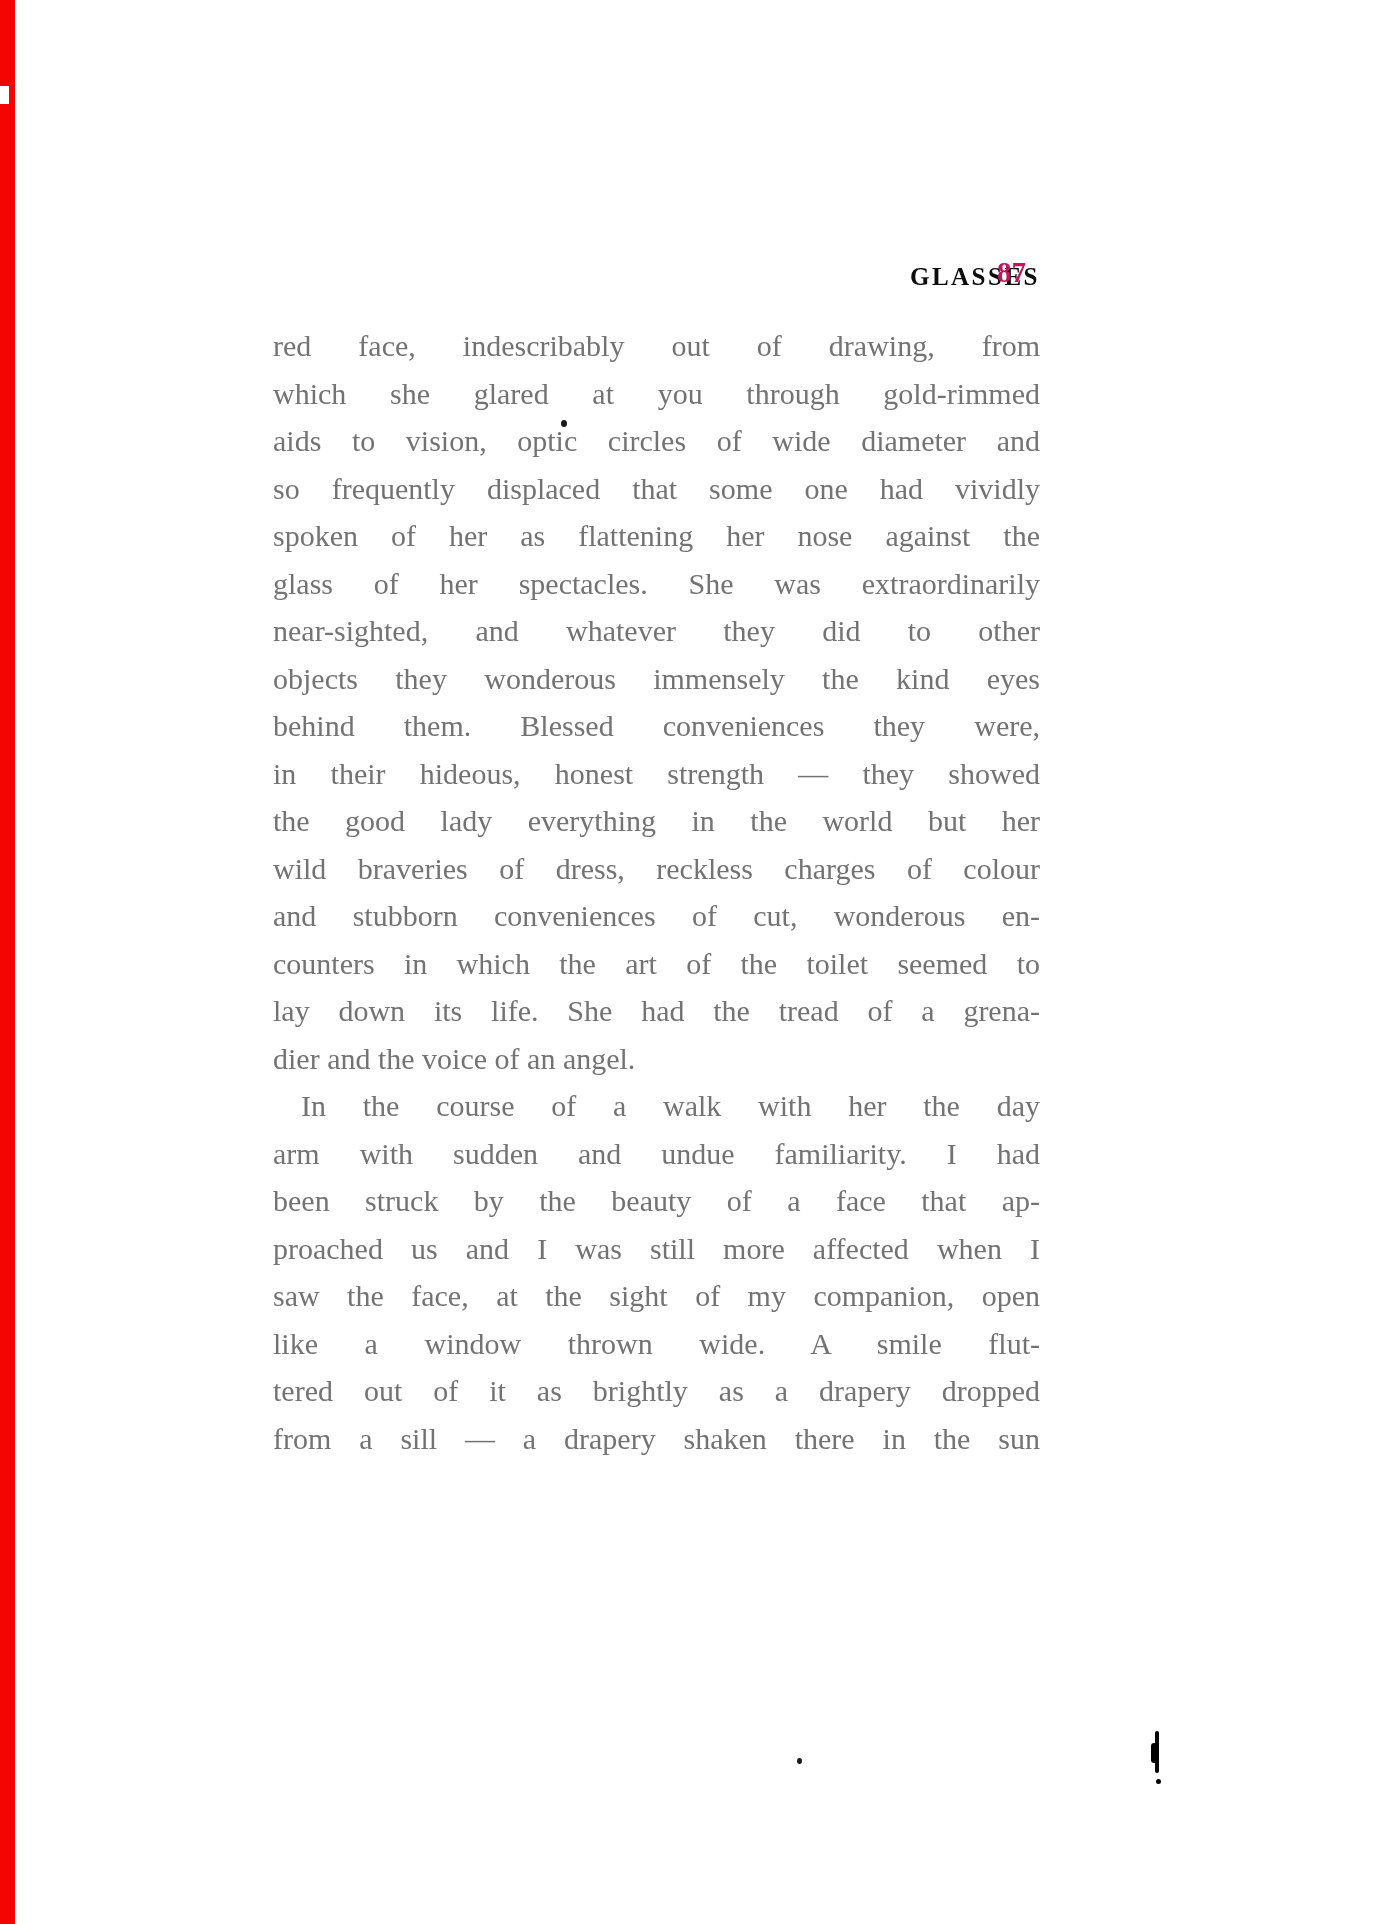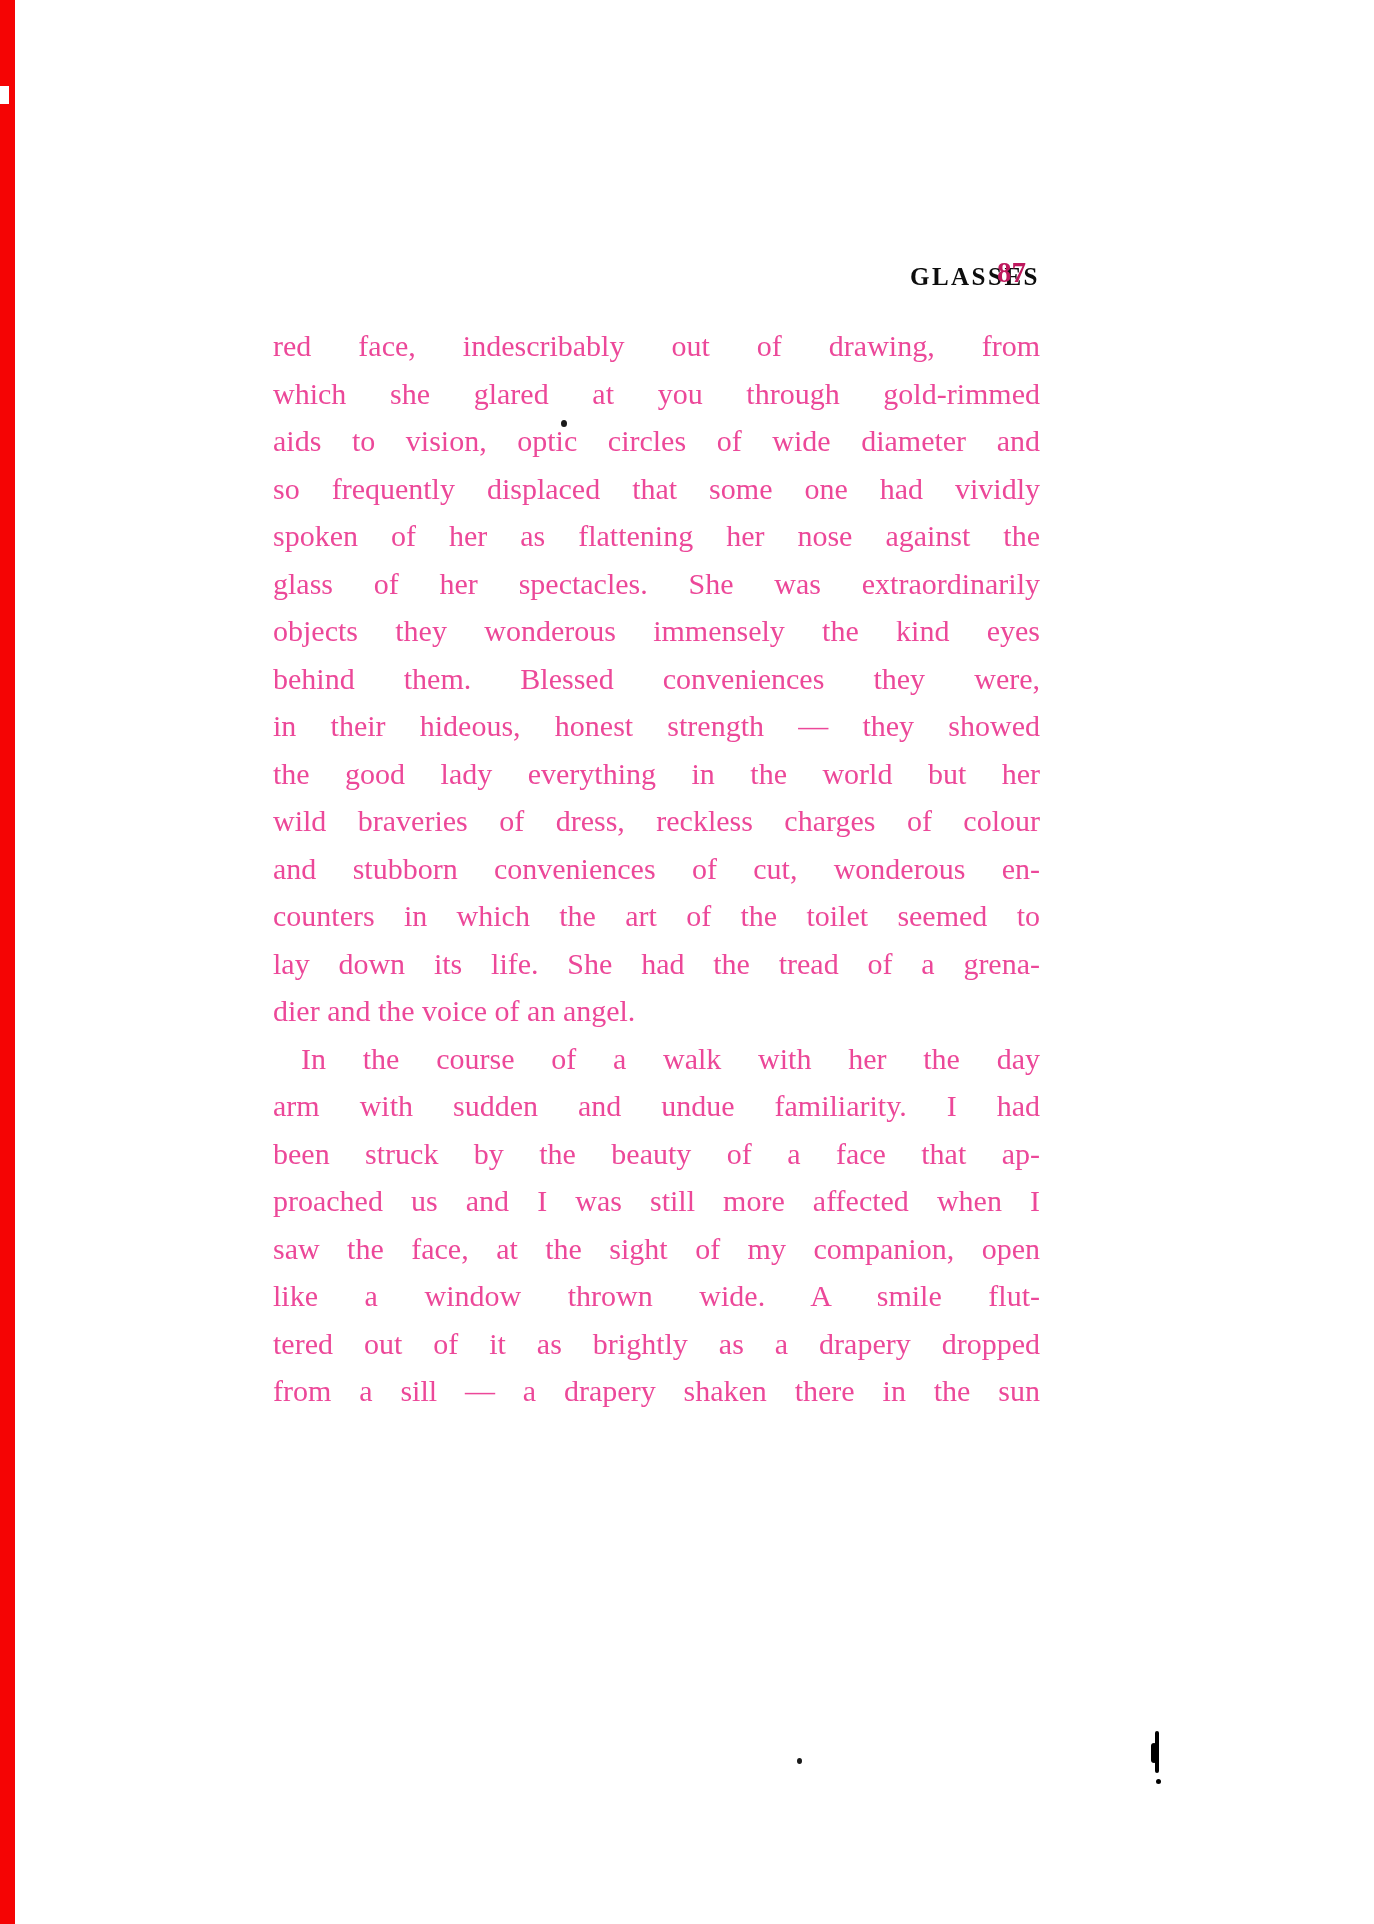--- a/index.html
+++ b/index.html
@@ -100,27 +100,28 @@
 
   <div class="scan-strip" style="background-color: rgb(245, 4, 4);">
     <div class="scan-strip-notch"></div>
   </div>
 
   <div class="header">
     <span class="running-title">GLASSES</span>
     <span class="page-number">87</span>
   </div>
 
-  <div class="body-text" style="color: #ec4899;">
+  <div class="body-text" style="color: #737373;">
       <div class="line">red face, indescribably out of drawing, from</div>
       <div class="line">which she glared at you through gold-rimmed</div>
       <div class="line">aids to vision, optic circles of wide diameter and</div>
       <div class="line">so frequently displaced that some one had vividly</div>
       <div class="line">spoken of her as flattening her nose against the</div>
       <div class="line">glass of her spectacles.  She was extraordinarily</div>
+      <div class="line">near-sighted, and whatever they did to other</div>
       <div class="line">objects they wonderous immensely the kind eyes</div>
       <div class="line">behind them.  Blessed conveniences they were,</div>
       <div class="line">in their hideous, honest strength — they showed</div>
       <div class="line">the good lady everything in the world but her</div>
       <div class="line">wild braveries of dress, reckless charges of colour</div>
       <div class="line">and stubborn conveniences of cut, wonderous en-</div>
       <div class="line">counters in which the art of the toilet seemed to</div>
       <div class="line">lay down its life.  She had the tread of a grena-</div>
       <div class="line no-just">dier and the voice of an angel.</div>
       <div class="line indent">In the course of a walk with her the day</div>

